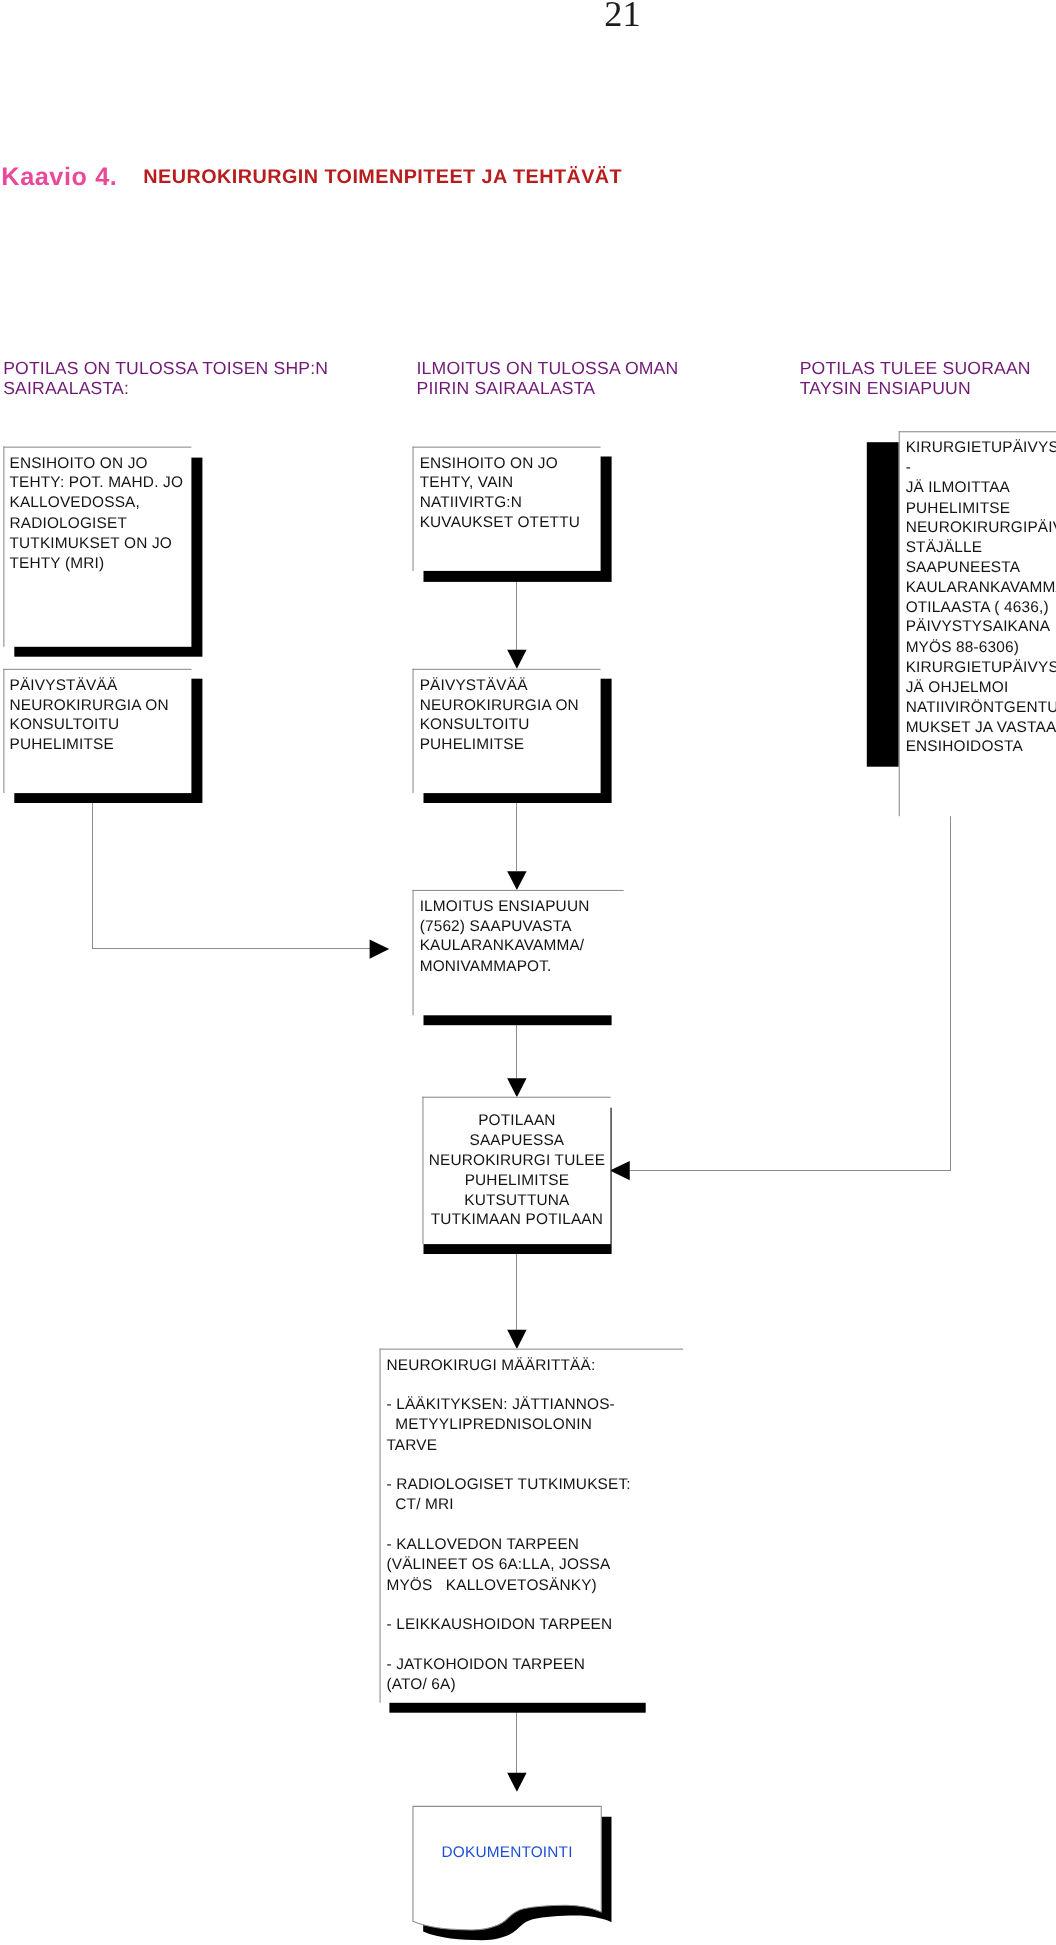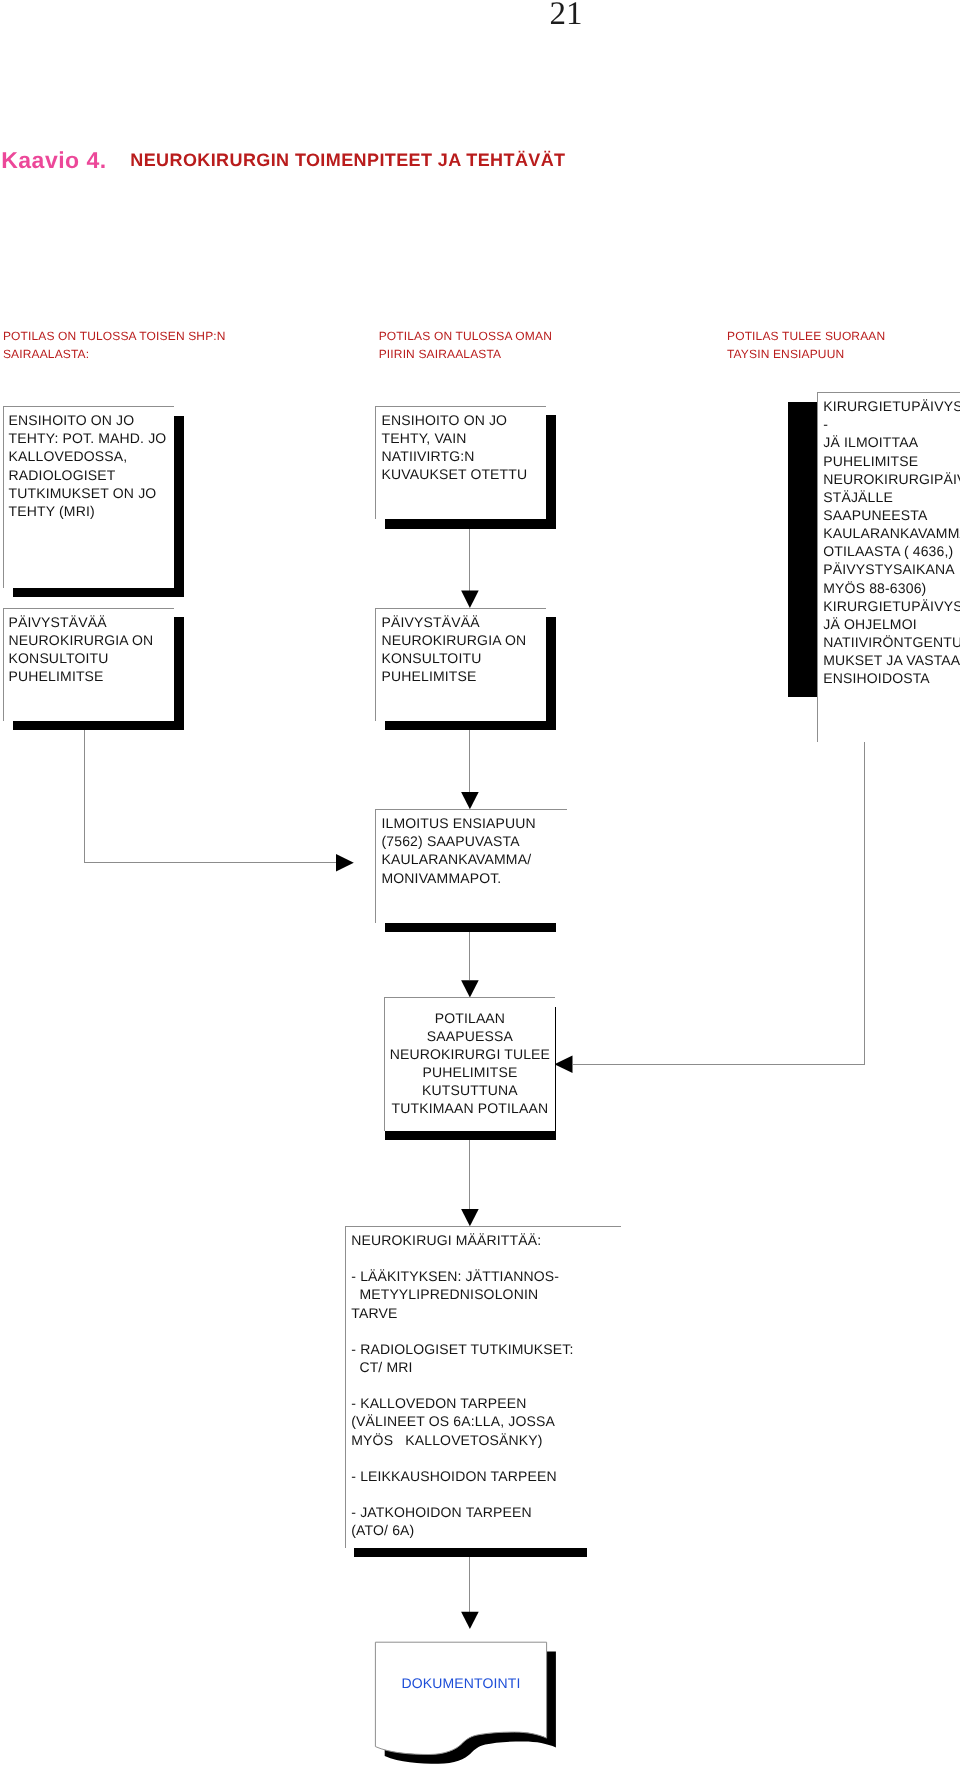--- a/index.html
+++ b/index.html
@@ -5,21 +5,21 @@
   html,body{margin:0;padding:0;}
   body{width:960px;height:1768px;background:#ffffff;font-family:"Liberation Sans",sans-serif;color:#000000;overflow:hidden;-webkit-font-smoothing:antialiased;text-rendering:geometricPrecision;}
   .page{position:relative;width:960px;height:1768px;overflow:hidden;text-decoration:underline;}
   .abs{position:absolute;}
 
   #pageno{left:549.4px;top:-2.2px;font-family:"Liberation Serif",serif;font-size:33px;line-height:33px;color:#1c1c1c;}
 
   #title-label{left:1.2px;top:149px;font-size:23px;line-height:23px;font-weight:bold;color:#ec4899;letter-spacing:0.5px;}
   #title-text{left:130.3px;top:149px;font-size:18px;line-height:23px;font-weight:bold;color:#b91c1c;letter-spacing:0.4px;}
 
-  .colhead{font-size:12px;line-height:18.15px;color:#b91c1c;white-space:pre;letter-spacing:0.15px;}
+  .colhead{font-size:16px;line-height:18.15px;color:#701a75;white-space:pre;letter-spacing:0.15px;}
 
   
   .shadow{position:absolute;background:#000000;}
   .fbox{position:absolute;box-sizing:border-box;background:#ffffff;border:1px solid #8f8f8f;border-right-width:0;border-bottom-width:0;}
   .fbox .t{position:absolute;left:4.3px;top:3.9px;right:1px;font-size:14px;line-height:18.15px;color:#141414;white-space:pre;letter-spacing:0.15px;}
   .fbox .t.c{left:0;right:0;top:10.2px;text-align:center;}
   .fbox .t.p2{left:5.3px;}
 
   svg.conn{position:absolute;left:0;top:0;pointer-events:none;}
 </style>
@@ -56,21 +56,21 @@
     </g>
   </svg>
 
   <div class="abs" id="pageno">21</div>
 
   <div class="abs" id="title-label">Kaavio 4.</div>
   <div class="abs" id="title-text">NEUROKIRURGIN TOIMENPITEET JA TEHTÄVÄT</div>
 
   <div class="abs colhead" style="left:2.9px;top:327.3px;">POTILAS ON TULOSSA TOISEN SHP:N
 SAIRAALASTA:</div>
-  <div class="abs colhead" style="left:378.7px;top:327.3px;">POTILAS ON TULOSSA OMAN
+  <div class="abs colhead" style="left:378.7px;top:327.3px;">ILMOITUS ON TULOSSA OMAN
 PIIRIN SAIRAALASTA</div>
   <div class="abs colhead" style="left:727px;top:327.3px;">POTILAS TULEE SUORAAN
 TAYSIN ENSIAPUUN</div>
 
   <div class="shadow" style="left:12.6px;top:415.5px;width:171.7px;height:181.8px;"></div>
   <div class="fbox" style="left:3.3px;top:406.2px;width:170.7px;height:181.8px;">
     <div class="t">ENSIHOITO ON JO
 TEHTY: POT. MAHD. JO
 KALLOVEDOSSA,
 RADIOLOGISET

